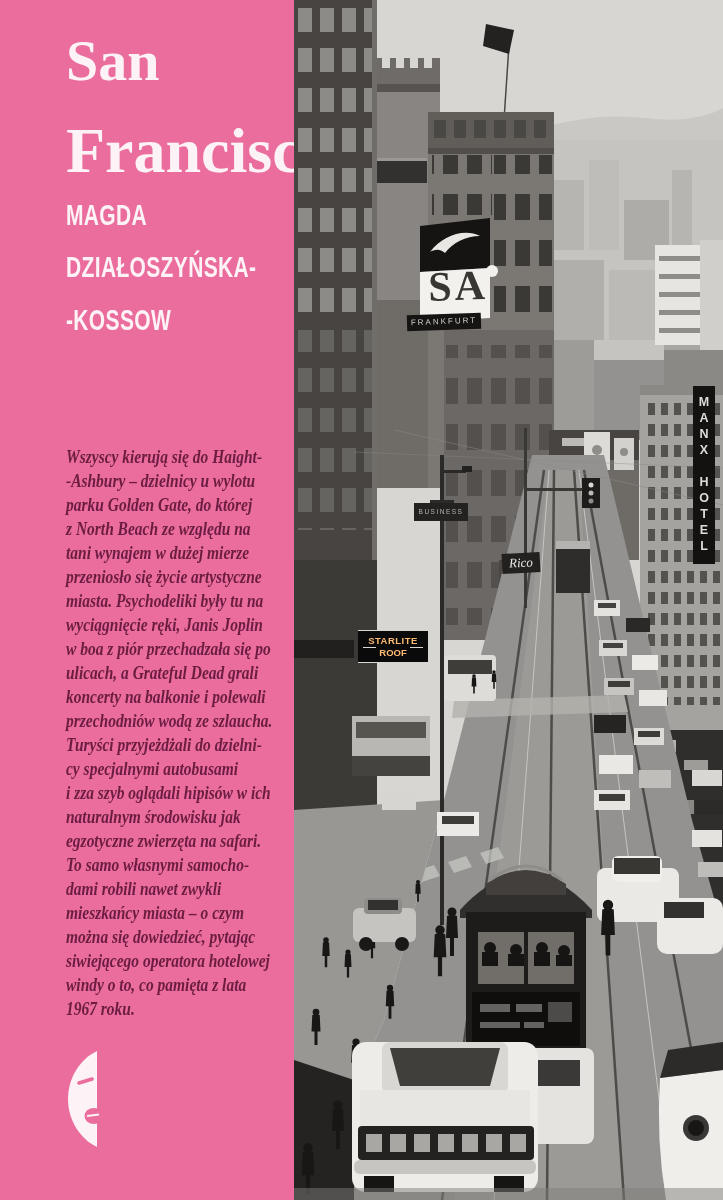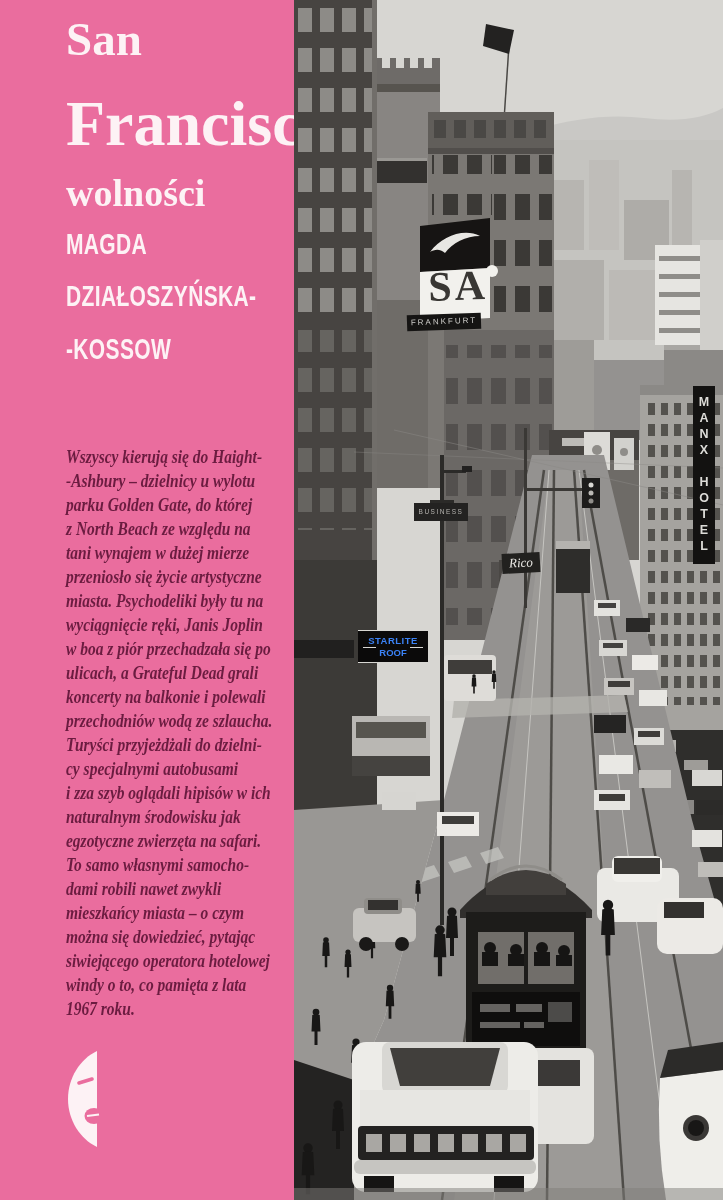--- a/index.html
+++ b/index.html
@@ -2,62 +2,61 @@
 <html><head>
 <meta charset="utf-8">
 <style>
   html,body{margin:0;padding:0;}
   body{width:723px;height:1200px;position:relative;overflow:hidden;background:#ea6d9e;
        font-family:"Liberation Sans",sans-serif;}
   
   .panel{position:absolute;left:0;top:0;width:294px;height:1200px;background:#ea6d9e;}
   .t-line{position:relative;margin:0 0 0 66px;color:#fdf2f5;
           font-family:"Liberation Serif",serif;font-weight:700;line-height:1;white-space:nowrap;}
-  .title1{font-size:47px;padding-top:16px;}
+  .title1{font-size:58px;padding-top:32px;}
   .title2{font-size:64px;margin-top:29px;}
   .sub1{font-size:38px;margin-top:24px;}
   .sub2{font-size:38px;margin-top:18px;}
   .author{margin-left:66px;color:#fdf2f5;font-weight:700;font-size:30px;line-height:1;
           letter-spacing:.5px;transform:scaleX(.70);transform-origin:left;white-space:nowrap;}
   .a1{margin-top:17px;} .a2{margin-top:22px;} .a3{margin-top:23px;}
   .blurb{position:absolute;left:66px;top:445px;color:#6b1c40;
          font-family:"Liberation Serif",serif;font-style:italic;font-weight:700;
          font-size:18px;line-height:24px;transform:scaleX(.86);transform-origin:left top;}
   .blurb .bl{white-space:nowrap;}
   .logo{position:absolute;left:66px;top:1050px;width:34px;height:98px;}
   
   .photo{position:absolute;left:294px;top:0;width:429px;height:1200px;background:#d7d6d2;}
   .photo svg{position:absolute;left:0;top:0;}
   .sign{position:absolute;box-sizing:border-box;text-align:center;
         font-family:"Liberation Sans",sans-serif;}
   .sa-text{left:128px;top:262px;width:72px;font-family:"Liberation Serif",serif;
            font-weight:700;font-size:42px;color:#393734;letter-spacing:3px;transform:rotate(-2deg);}
   .frank{left:113px;top:314px;width:74px;height:16px;background:#151413;color:#cfcecb;
          font-size:8px;line-height:16px;letter-spacing:2px;transform:rotate(-2deg);}
-  .starlite{left:64px;top:630px;width:70px;background:#0b0a0a;color:#3b82f6;
+  .starlite{left:64px;top:630px;width:70px;background:#0b0a0a;color:#fdba74;
             border-top:1.5px solid #d8d7d3;border-bottom:1.5px solid #d8d7d3;padding:4px 2px;}
   .starlite .l1{font-size:9.5px;letter-spacing:.5px;font-weight:700;}
   .starlite .l2{display:flex;font-size:9.5px;font-weight:700;margin-top:1px;}
   .starlite .l2::before,.starlite .l2::after{content:"";flex:1;border-top:1.5px solid #d8d7d3;margin:0 3px;}
   .rico{left:208px;top:553px;width:38px;height:20px;background:#22211f;color:#eae9e5;
         font-family:"Liberation Serif",serif;font-style:italic;font-size:13px;line-height:20px;
         transform:rotate(-3deg);}
   .manx{left:399px;top:386px;width:22px;height:178px;background:#131211;color:#dddcd8;
         writing-mode:vertical-rl;text-orientation:upright;font-size:12.5px;font-weight:700;
         letter-spacing:2px;line-height:22px;text-align:center;}
   .business{left:120px;top:503px;width:54px;height:18px;background:#232221;color:#b5b3af;
             font-size:6.5px;letter-spacing:1.5px;line-height:18px;}
 </style>
 </head>
 <body>
 
 <div class="panel">
   <div class="t-line title1">San</div>
   <div class="t-line title2">Francisco</div>
-  <div class="t-line sub2">wolności</div>
   <div class="author a1">MAGDA</div>
   <div class="author a2">DZIAŁOSZYŃSKA-</div>
   <div class="author a3">-KOSSOW</div>
   <div class="blurb">
       <div class="bl">Wszyscy kierują się do Haight-</div>
       <div class="bl">-Ashbury – dzielnicy u wylotu</div>
       <div class="bl">parku Golden Gate, do której</div>
       <div class="bl">z North Beach ze względu na</div>
       <div class="bl">tani wynajem w dużej mierze</div>
       <div class="bl">przeniosło się życie artystyczne</div>

